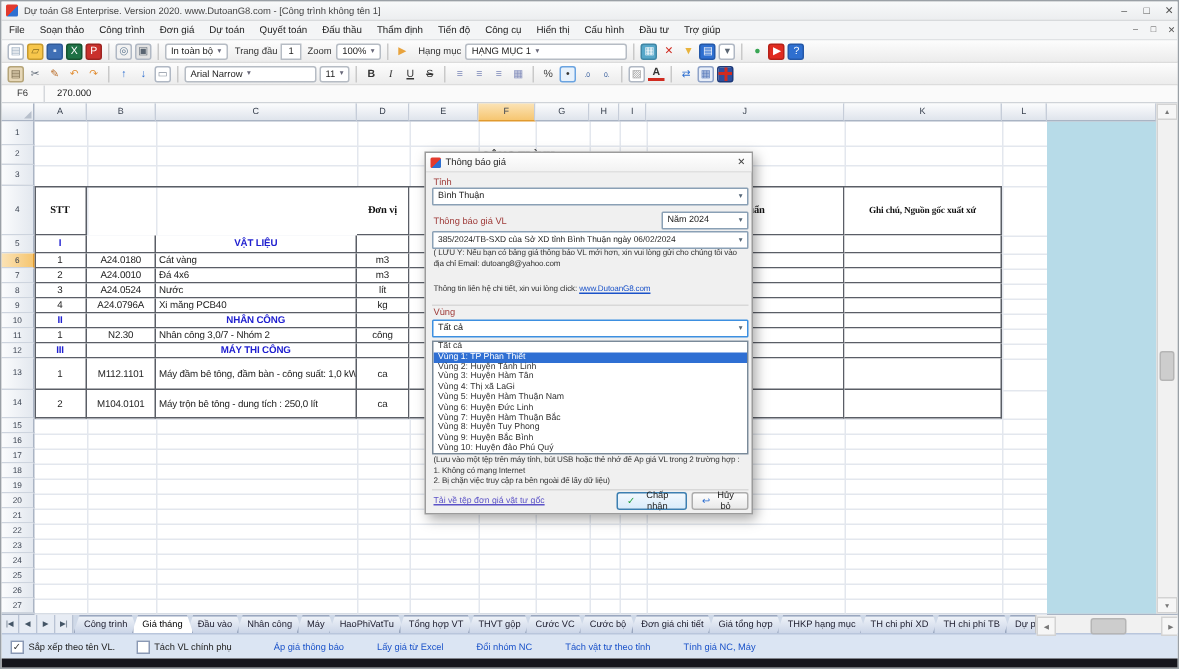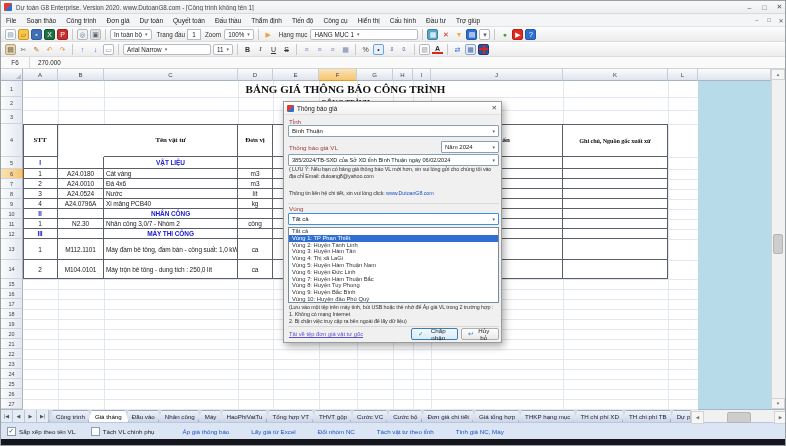--- a/index.html
+++ b/index.html
@@ -209,24 +209,22 @@
       <div class="rowhdr" style="left: 0px; top: 308px; width: 22px; height: 10px;">18</div>
       <div class="rowhdr" style="left: 0px; top: 318px; width: 22px; height: 10px;">19</div>
       <div class="rowhdr" style="left: 0px; top: 328px; width: 22px; height: 10px;">20</div>
       <div class="rowhdr" style="left: 0px; top: 338px; width: 22px; height: 10px;">21</div>
       <div class="rowhdr" style="left: 0px; top: 348px; width: 22px; height: 10px;">22</div>
       <div class="rowhdr" style="left: 0px; top: 358px; width: 22px; height: 10px;">23</div>
       <div class="rowhdr" style="left: 0px; top: 368px; width: 22px; height: 10px;">24</div>
       <div class="rowhdr" style="left: 0px; top: 378px; width: 22px; height: 10px;">25</div>
       <div class="rowhdr" style="left: 0px; top: 388px; width: 22px; height: 10px;">26</div>
       <div class="rowhdr" style="left: 0px; top: 398px; width: 22px; height: 10px;">27</div>
-      <div class="sh-title" style="left: 22px; top: 80px; width: 645px; height: 16px;">BẢNG GIÁ THÔNG BÁO CÔNG TRÌNH</div>
       <div class="sh-sub" style="left: 22px; top: 96px; width: 645px; height: 13px;">CÔNG TRÌNH</div>
       <div class="tcell th" style="left: 22px; top: 123px; width: 35px; height: 33px;">STT</div>
-      <div class="tcell th" style="left: 103px; top: 123px; width: 134px; height: 33px;">Tên vật tư</div>
       <div class="tcell th" style="left: 237px; top: 123px; width: 35px; height: 33px;">Đơn vị</div>
       <div class="tcell th" style="left: 272px; top: 123px; width: 46px; height: 33px;"></div>
       <div class="tcell th" style="left: 318px; top: 123px; width: 38px; height: 33px;"></div>
       <div class="tcell th" style="left: 356px; top: 123px; width: 36px; height: 33px;"></div>
       <div class="tcell th" style="left: 392px; top: 123px; width: 20px; height: 33px;"></div>
       <div class="tcell th" style="left: 412px; top: 123px; width: 18px; height: 33px;"></div>
       <div class="tcell th" style="left: 430px; top: 123px; width: 132px; height: 33px;">đã chuẩn</div>
       <div class="tcell th small" style="left: 562px; top: 123px; width: 105px; height: 33px;">Ghi chú, Nguồn gốc xuất xứ</div>
       <div class="tcell sec" style="left: 22px; top: 156px; width: 35px; height: 12px;">I</div>
       <div class="tcell " style="left: 57px; top: 156px; width: 46px; height: 12px;"></div>

